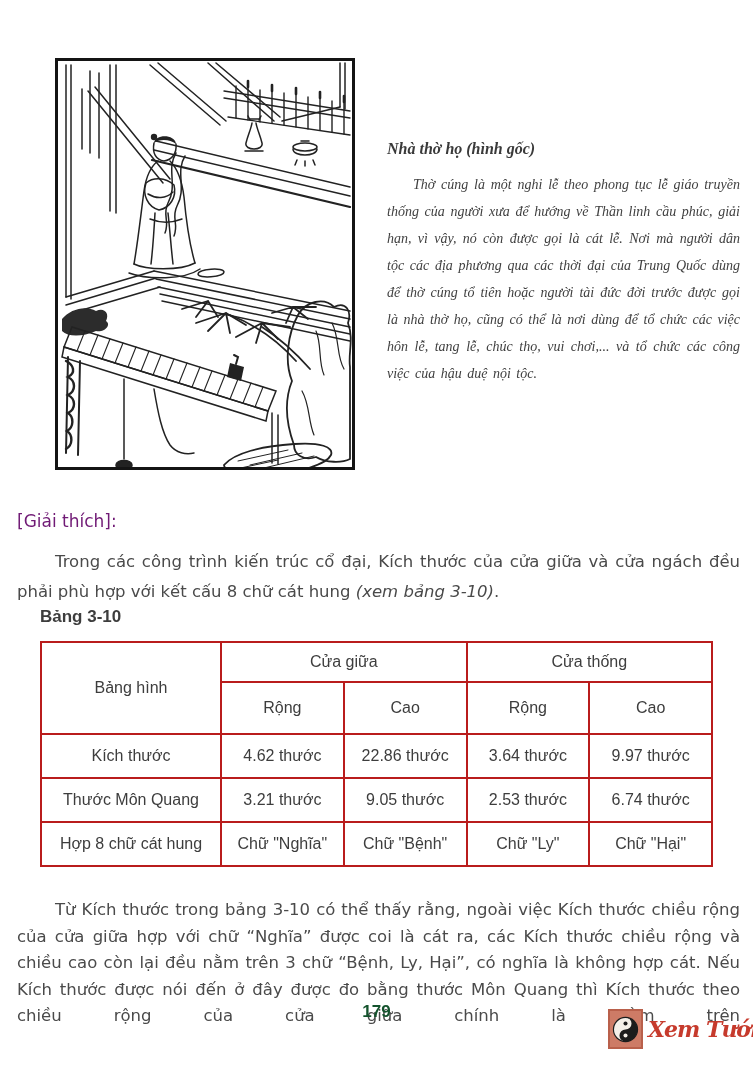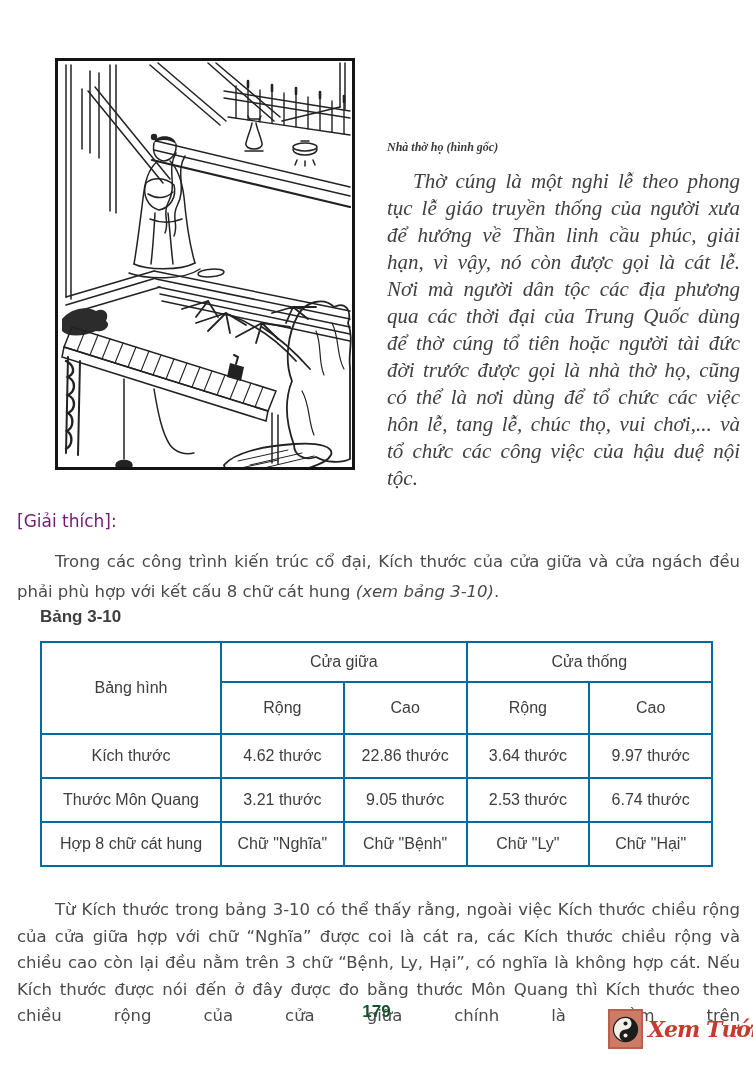--- a/index.html
+++ b/index.html
@@ -9,46 +9,46 @@
   }
   
   .figure-frame{
     position:absolute;left:55px;top:58px;width:300px;height:412px;
     border:3px solid #141414;box-sizing:border-box;background:#fff;
   }
   .figure-frame svg{display:block;width:100%;height:100%;}
   .figure-text{position:absolute;left:387px;top:140px;width:353px;}
   .fig-title{
     font-family:"Liberation Serif",serif;font-style:italic;font-weight:bold;
-    font-size:12px;color:#3a3a3a;
+    font-size:16px;color:#3a3a3a;
   }
   .fig-body{
     margin-top:13px;font-family:"Liberation Serif",serif;font-style:italic;
-    font-size:21px;line-height:27px;text-align:justify;text-indent:26px;color:#404040;
+    font-size:14px;line-height:27px;text-align:justify;text-indent:26px;color:#404040;
     word-spacing:2px;
   }
   
   .explain-label{position:absolute;left:17px;top:511px;font-size:17px;color:#701a75;}
   .explain-para{
     position:absolute;left:17px;top:547px;width:723px;
     font-size:16.5px;line-height:30px;text-indent:38px;text-align:justify;color:#4a4a4a;
   }
   .explain-para .ref{font-style:italic;}
   
   .table-title{
     position:absolute;left:40px;top:607px;width:673px;
     font-family:"Liberation Sans",sans-serif;font-weight:bold;font-size:17px;color:#3d3d3d;
   }
   table.dims{
     position:absolute;left:40px;top:641px;width:673px;
     border-collapse:collapse;table-layout:fixed;
     font-family:"Liberation Sans",sans-serif;font-size:16px;color:#3d3d3d;
   }
   table.dims th,table.dims td{
-    border:2px solid #0369a1;text-align:center;vertical-align:middle;
+    border:2px solid #b91c1c;text-align:center;vertical-align:middle;
     font-weight:normal;padding:0;
   }
   .col-label{width:178px;}
   .row-h1{height:40px;} .row-h2{height:52px;} .row-d{height:44px;}
   
   .closing-para{
     position:absolute;left:17px;top:897px;width:723px;
     font-size:16.5px;line-height:26.5px;text-indent:38px;
     text-align:justify;text-align-last:justify;color:#4a4a4a;
   }

